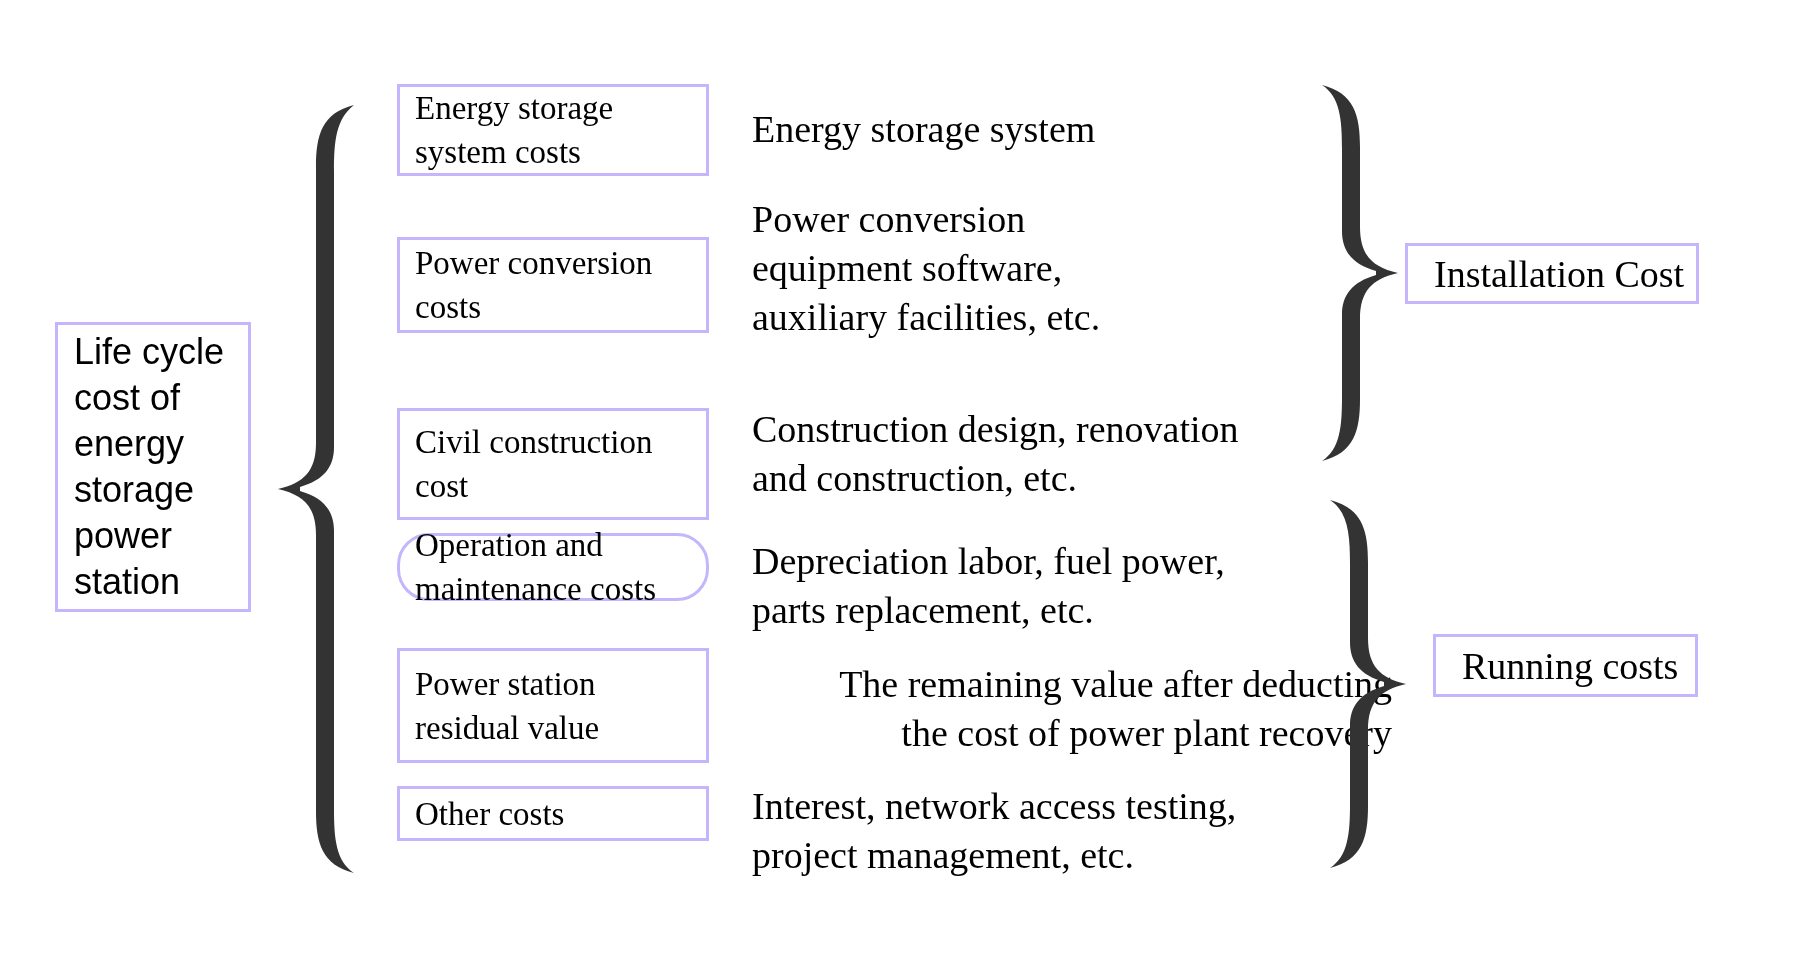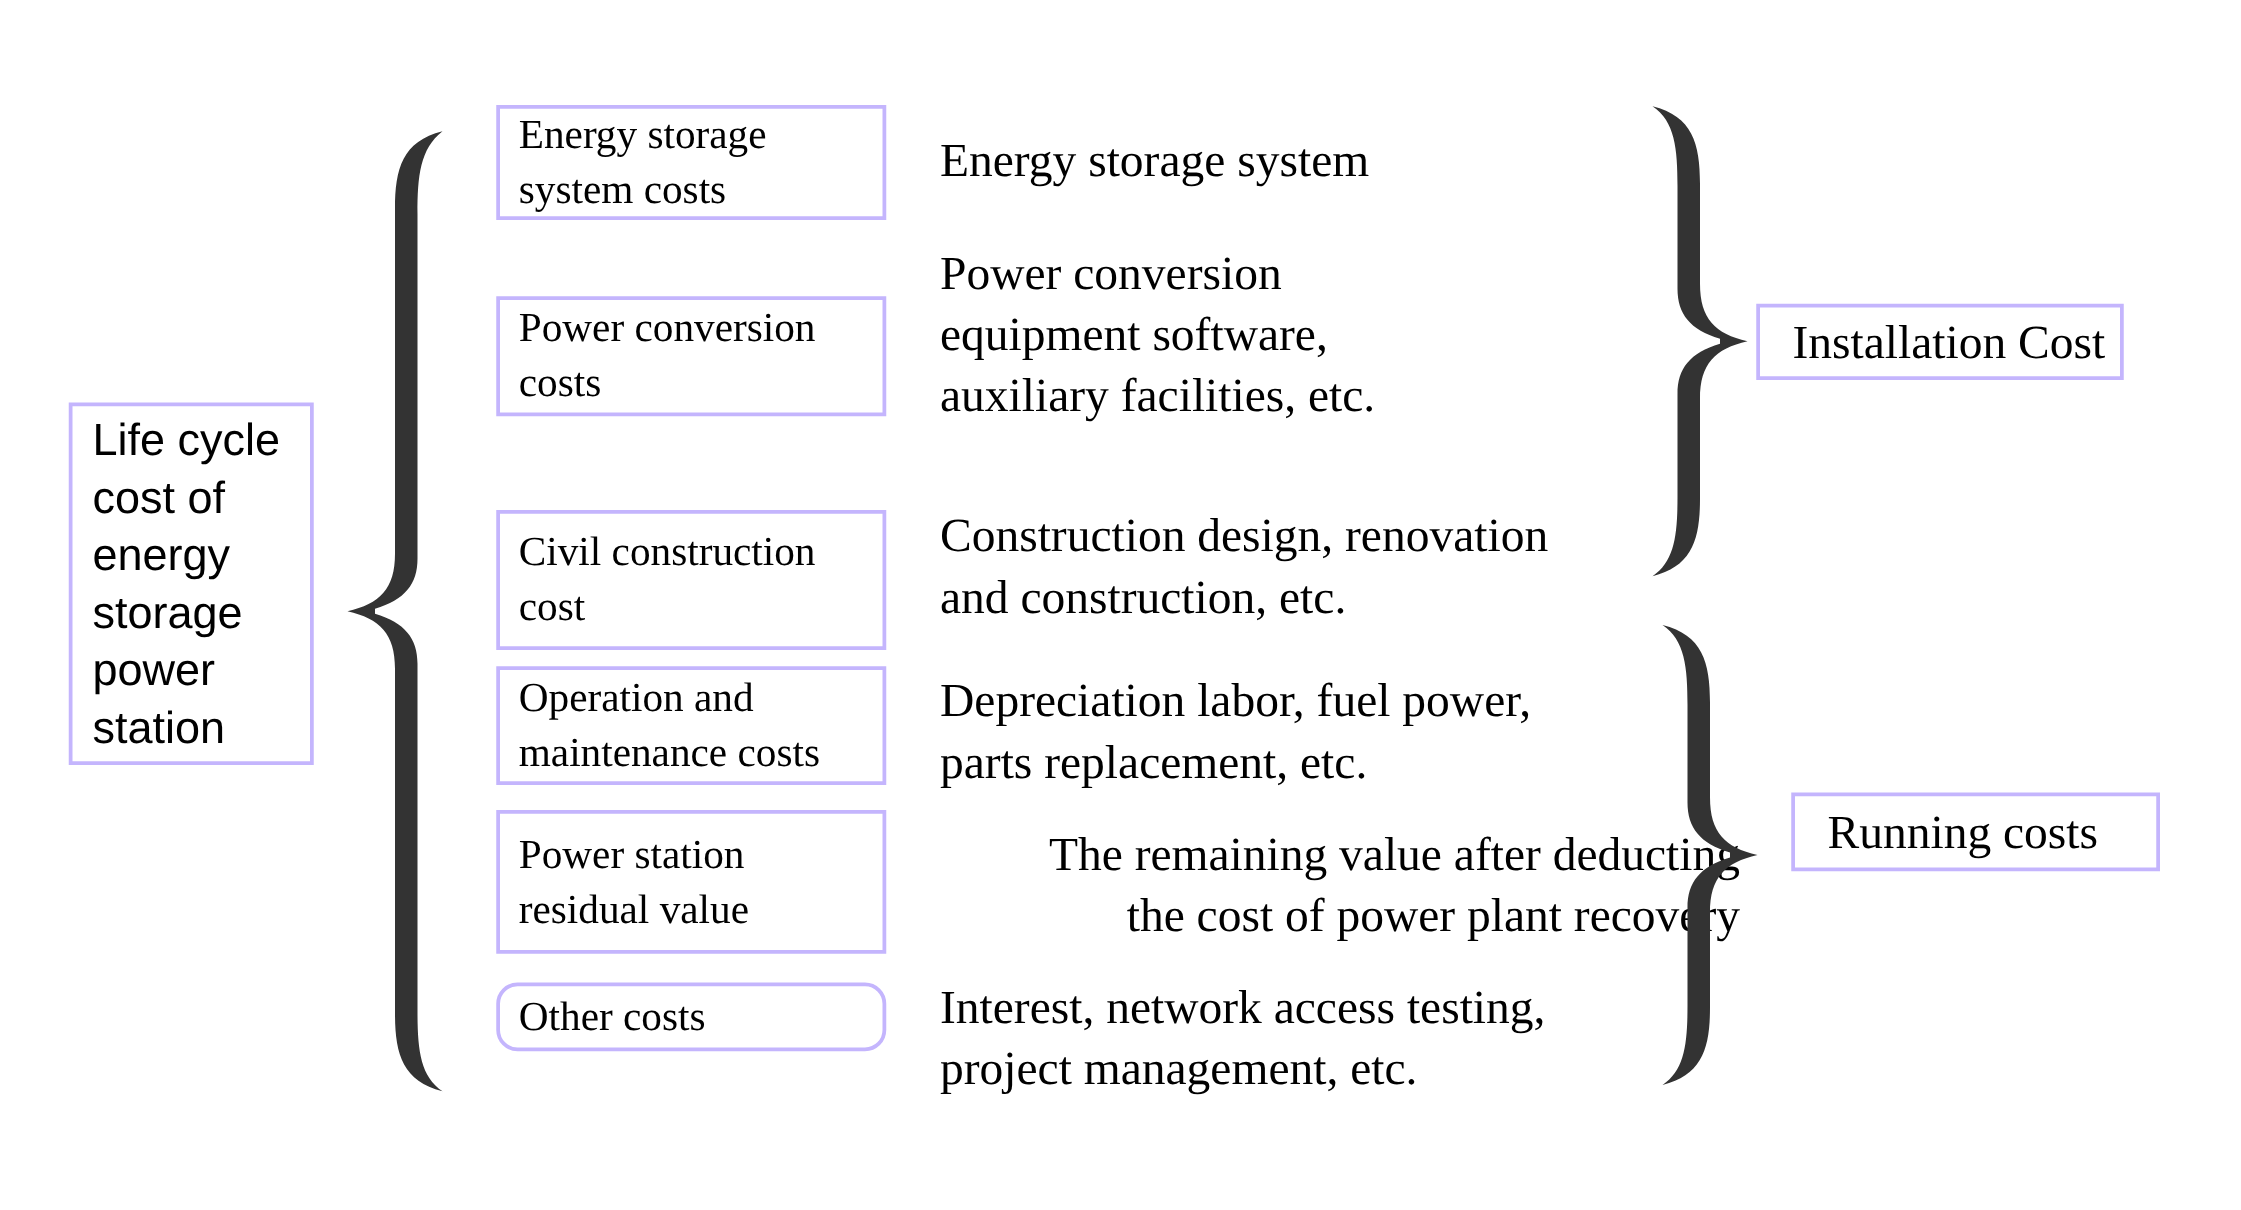--- a/index.html
+++ b/index.html
@@ -35,44 +35,44 @@
 
   
   .cost-box {
     left: 397px; width: 312px;
     font-size: 33px; line-height: 44px;
     padding-left: 15px;
   }
   #cost-box-0 { top: 84px;  height: 92px; }
   #cost-box-1 { top: 237px; height: 96px; }
   #cost-box-2 { top: 408px; height: 112px; }
-  #cost-box-3 { top: 533px; height: 95px; }
+  #cost-box-3 { top: 533px; height: 68px; border-radius: 32px; }
   #cost-box-4 { top: 648px; height: 115px; }
-  #cost-box-5 { top: 786px; height: 55px; border-radius: 17px; }
+  #cost-box-5 { top: 786px; height: 55px; }
 
   
   .desc {
     position: absolute;
     left: 752px; width: 640px;
     font-size: 38px; line-height: 49px;
   }
   #desc-0 { top: 105px; }
   #desc-1 { top: 195px; }
   #desc-2 { top: 405px; }
   #desc-3 { top: 537px; }
   #desc-4 { top: 660px; text-align: right; }
   #desc-5 { top: 782px; }
 
   
   .group-box {
     font-size: 38px; line-height: 44px;
     padding-left: 26px;
   }
   #group-box-0 { left: 1405px; top: 243px; width: 294px; height: 61px; }
-  #group-box-1 { left: 1433px; top: 634px; width: 295px; height: 63px; }
+  #group-box-1 { left: 1433px; top: 634px; width: 265px; height: 63px; }
 
   .brace { position: absolute; }
   .brace svg { display: block; }
 </style>
 </head>
 <body>
 
 <div class="box" id="root-box">
   <span class="pre">Life cycle
 cost of

